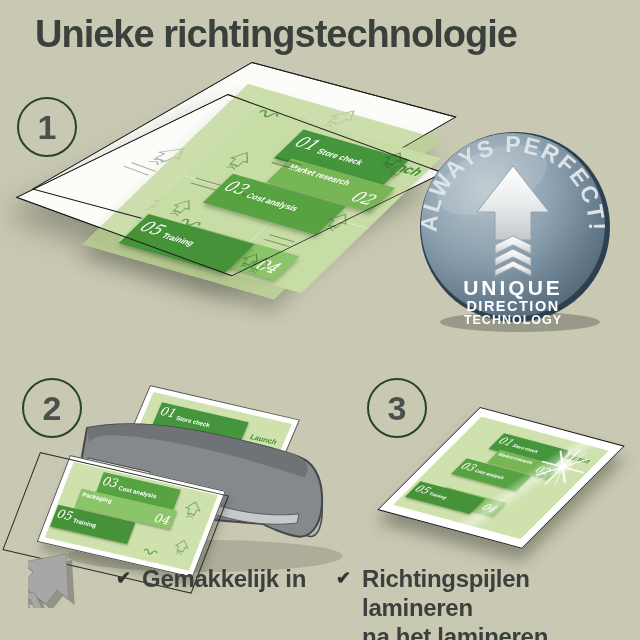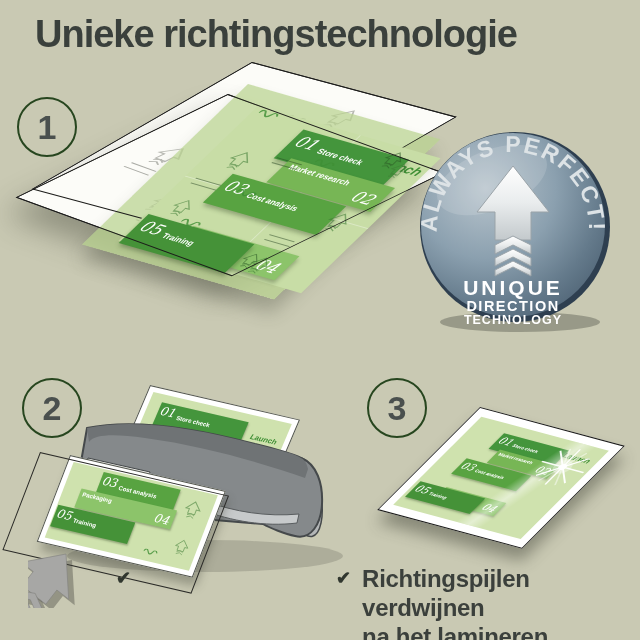--- a/index.html
+++ b/index.html
@@ -361,23 +361,24 @@
           </svg>
         </div>
         <div class="shine"></div>
       </div>
     </div>
   </div>
 
   <div class="bullet b1">
     <span class="check">✔</span>
     <div class="btxt">
+      <div>Gemakkelijk in</div>
     </div>
   </div>
   <div class="bullet b2">
     <span class="check">✔</span>
     <div class="btxt">
-      <div>Richtingspijlen verdwijnen</div>
+      <div>Richtingspijlen lamineren</div>
       <div>na het lamineren</div>
     </div>
   </div>
 
 </div>
 
 </body></html>

